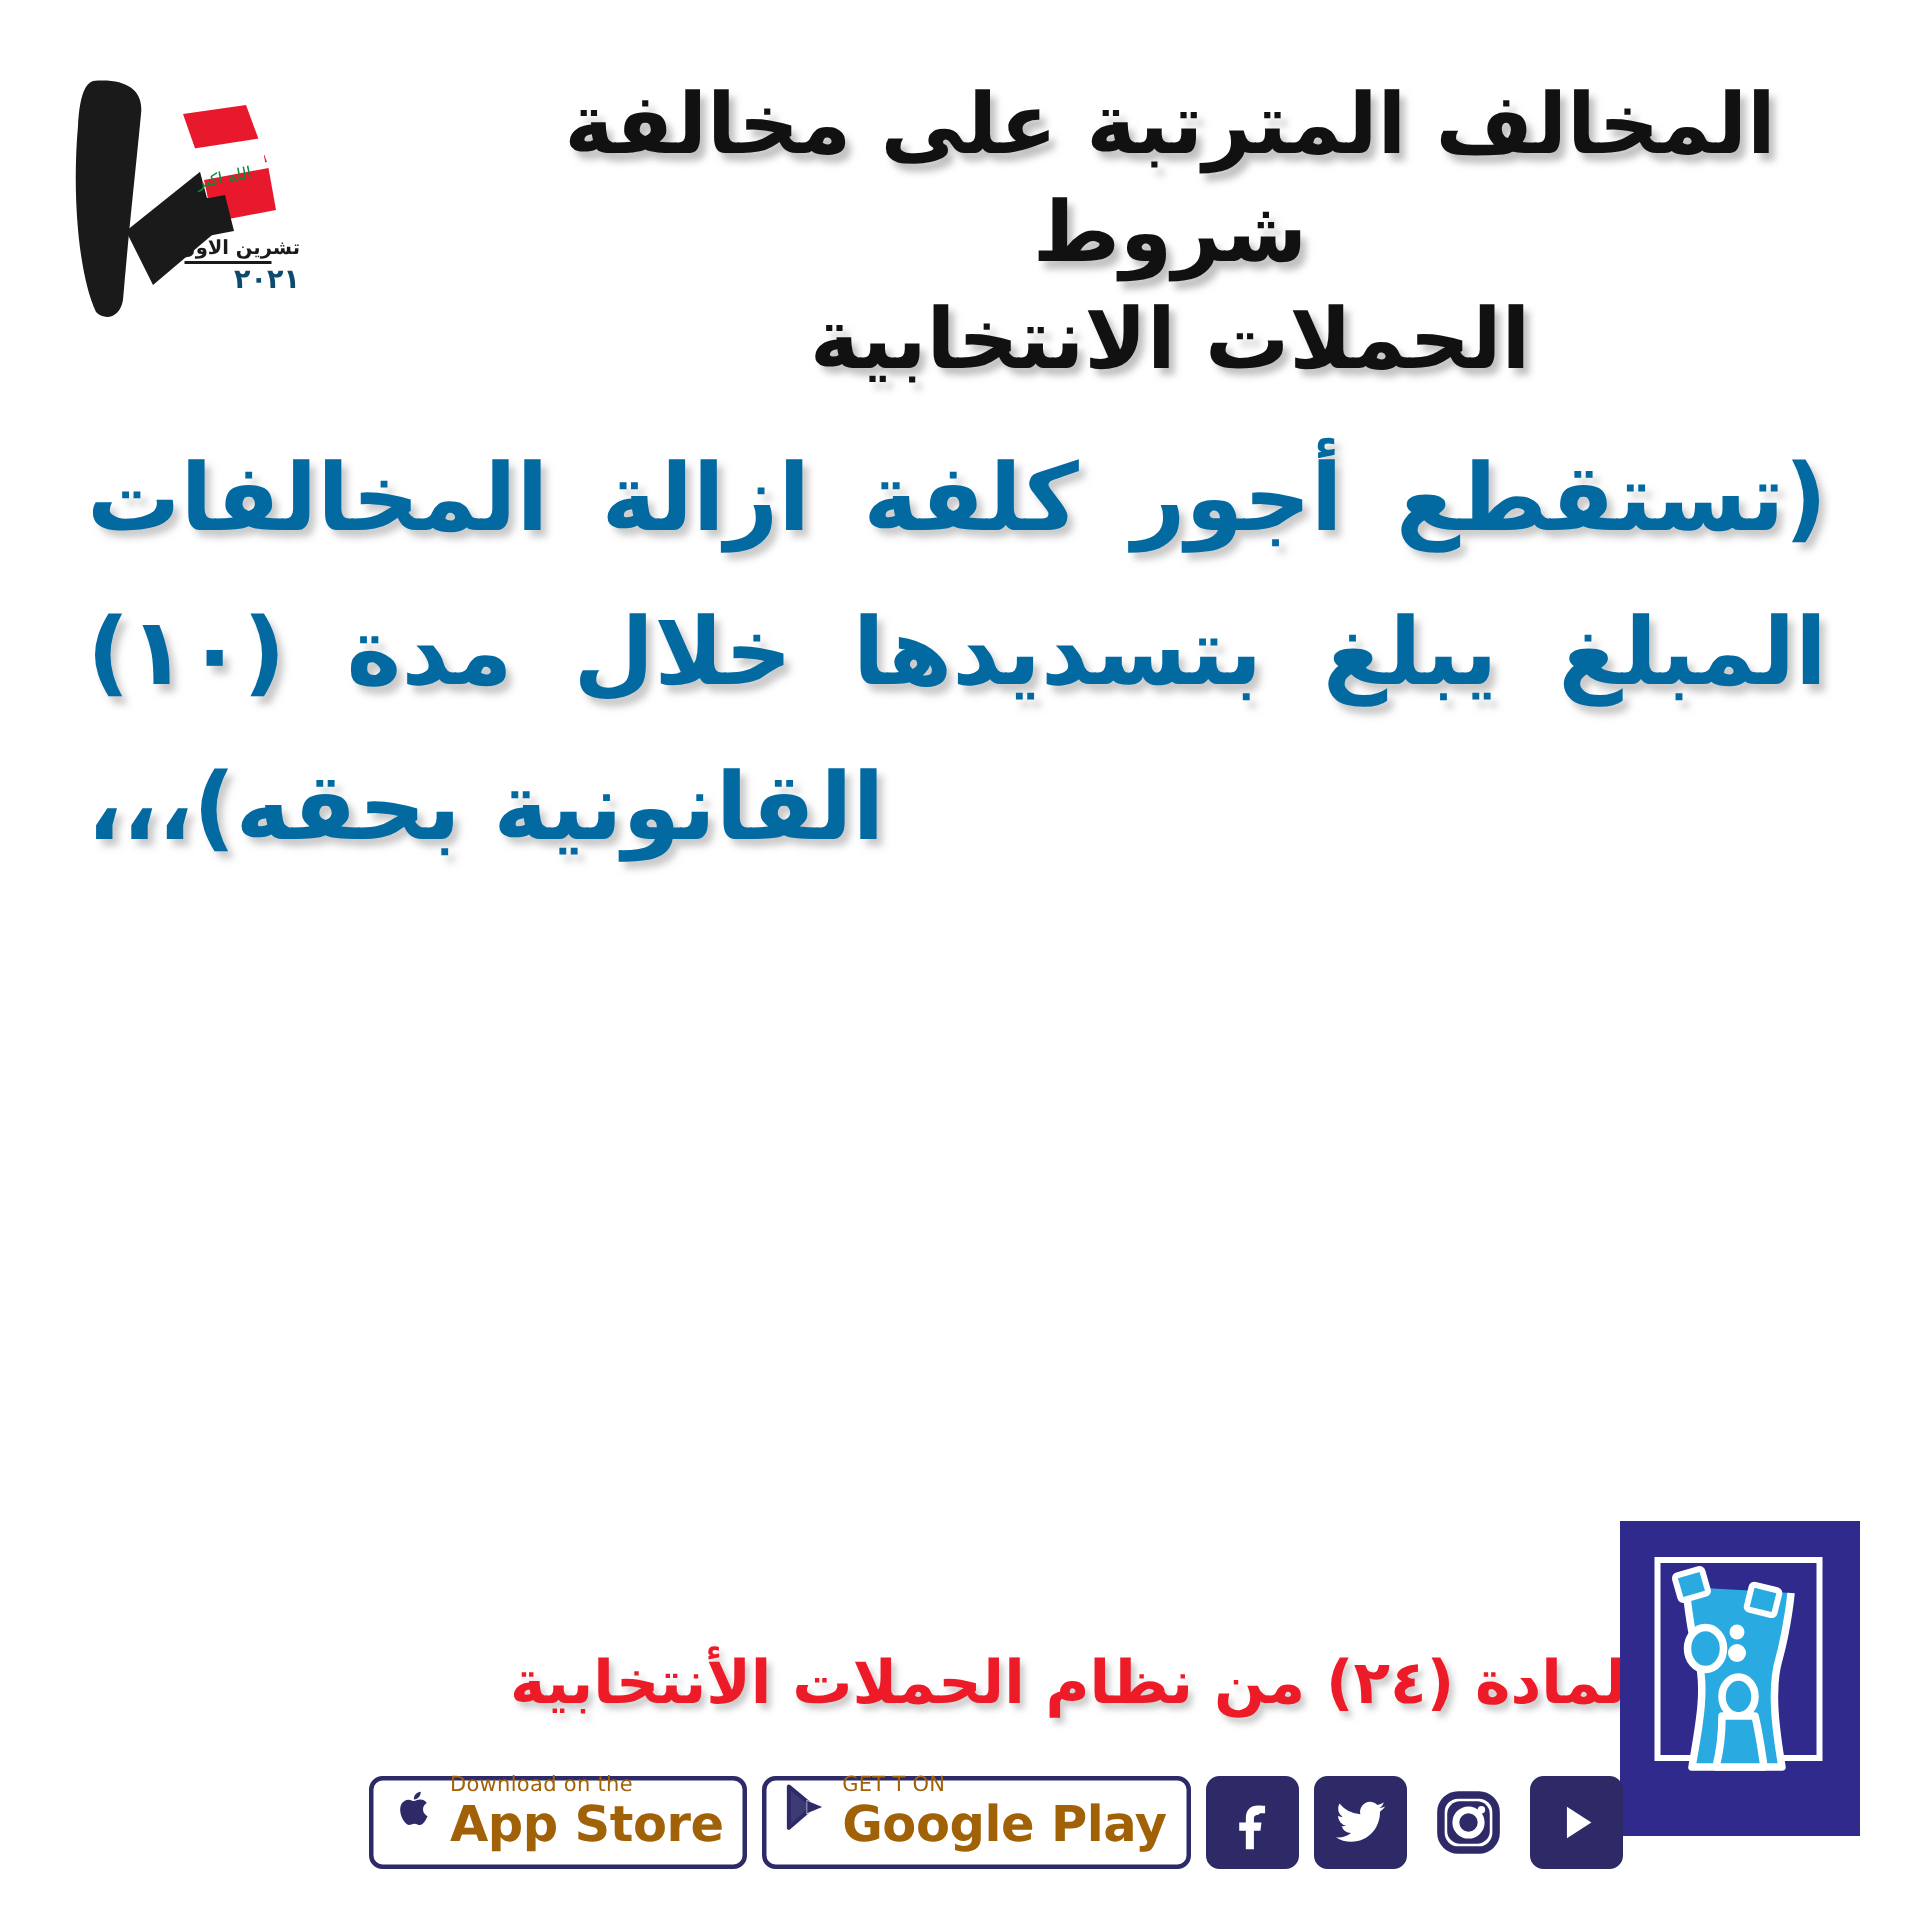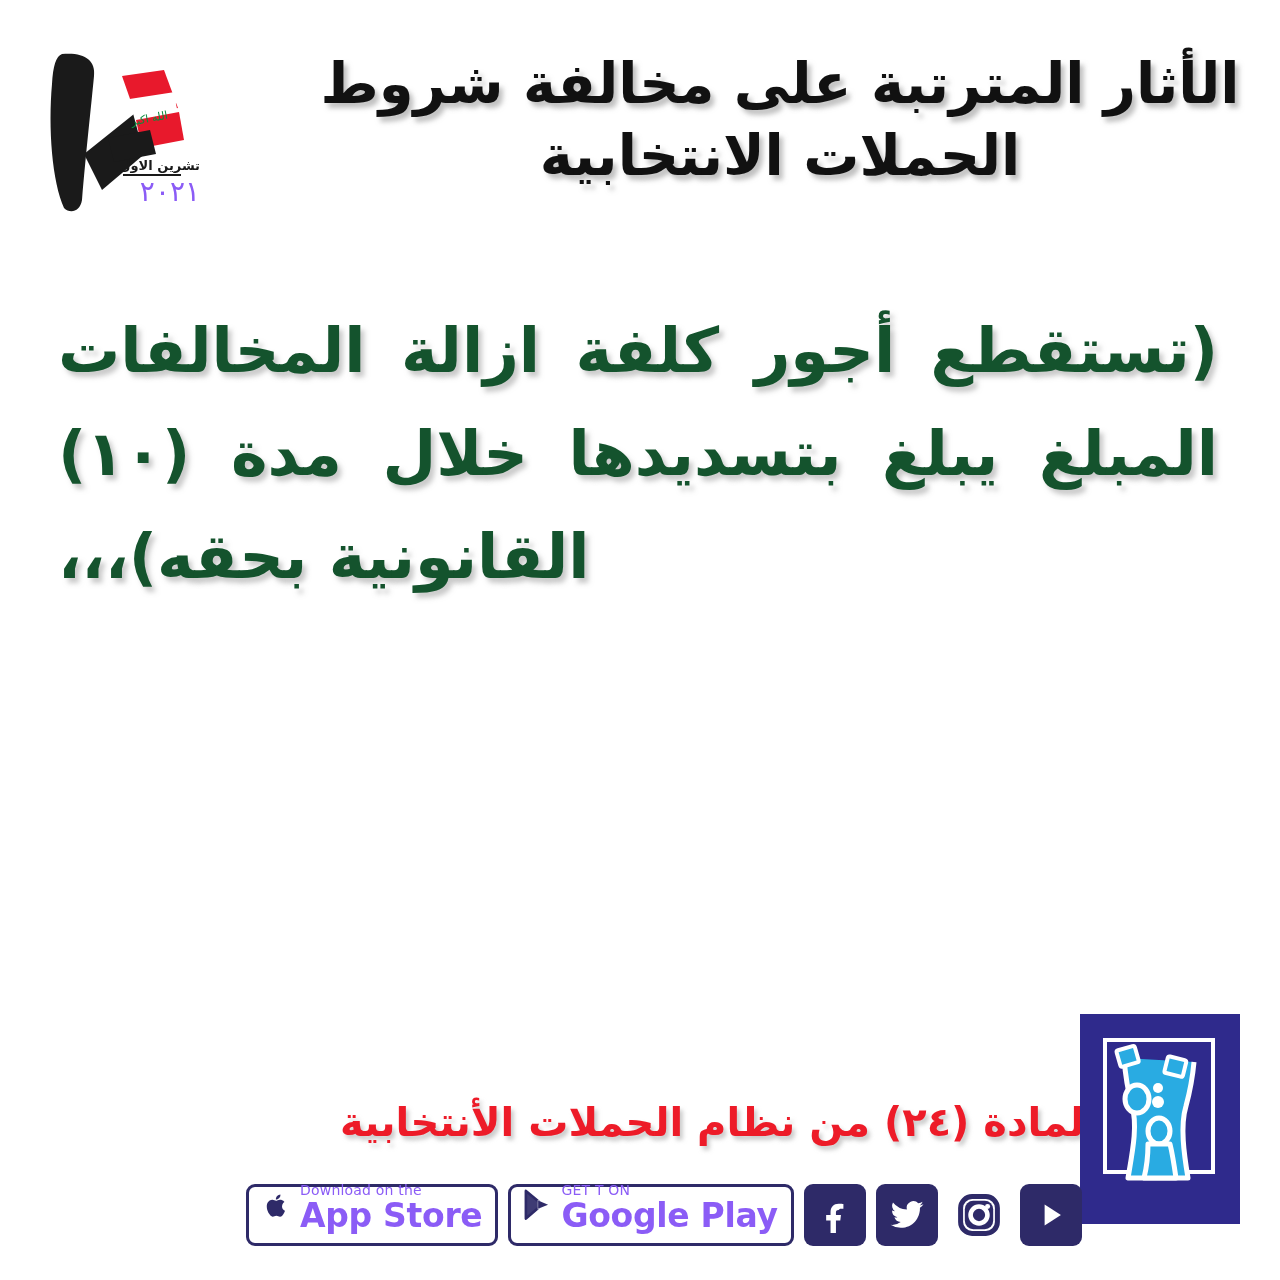--- a/index.html
+++ b/index.html
@@ -45,25 +45,25 @@
     font-weight: bold;
     font-size: 56px;
     line-height: 1.28;
     letter-spacing: -0.5px;
     text-shadow: 4px 5px 5px rgba(140,140,140,0.55);
   }
 
   
   .body-text {
     position: absolute;
-    top: 300px;
+    top: 281px;
     right: 62px;
     width: 1160px;
     direction: rtl;
-    color: #14532d;
+    color: #0369a1;
     font-weight: bold;
     font-size: 62px;
     line-height: 1.66;
     text-align: center;
     text-shadow: 4px 5px 5px rgba(150,150,150,0.5);
   }
   .body-line {
     display: block;
     white-space: nowrap;
   }
@@ -110,21 +110,21 @@
   .store-badge {
     height: 62px;
     box-sizing: border-box;
     border: 3px solid #2e2a68;
     border-radius: 9px;
     background: #ffffff;
     display: flex;
     align-items: center;
     gap: 9px;
     padding: 0 13px 16px 11px;
-    color: #8b5cf6;
+    color: #a16207;
   }
   .badge-text {
     display: flex;
     flex-direction: column;
     justify-content: center;
     line-height: 1;
   }
   .badge-small {
     font-size: 14px;
     letter-spacing: 0.2px;
@@ -168,26 +168,26 @@
         <path d="M101 58 L153 50 L156 61 L104 69 Z" fill="#ffffff"></path>
 
         <path d="M114 78 L157 70 L162 98 L120 106 Z" fill="#e8192c"></path>
         <path d="M86 96 L128 88 L134 112 L92 120 Z" fill="#1a1a1a"></path>
 
         <text x="128" y="80" font-size="11" font-family="'DejaVu Sans', sans-serif" fill="#0a8a3c" text-anchor="middle" transform="rotate(-11 128 80)">الله اكبر</text>
       </svg>
       <div style="position:absolute; left:82px; top:116px; width:96px; text-align:right; direction:rtl;">
         <div style="font-size:13px; font-weight:bold; color:#1a1a1a; letter-spacing:-0.3px;">تشرين الاول</div>
         <div style="height:2px; background:#1a1a1a; width:58px; margin:1px auto 2px;"></div>
-        <div style="font-size:28px; font-weight:normal; color:#8b5cf6; line-height:1;">٢٠٢١</div>
+        <div style="font-size:18px; font-weight:bold; color:#0c4a6e; line-height:1;">٢٠٢١</div>
       </div>
     </div>
 
     <div class="title-block">
-      <div>الأثار المترتبة على مخالفة شروط</div>
+      <div>المخالف المترتبة على مخالفة شروط</div>
       <div>الحملات الانتخابية</div>
     </div>
   </div>
 
   <div class="body-text">
     <span class="body-line justify">(تستقطع أجور كلفة ازالة المخالفات</span>
     <span class="body-line justify">المبلغ يبلغ بتسديدها خلال مدة (١٠)</span>
     <span class="body-line" style="text-align:left; display:block;">القانونية بحقه)،،،</span>
   </div>
 

